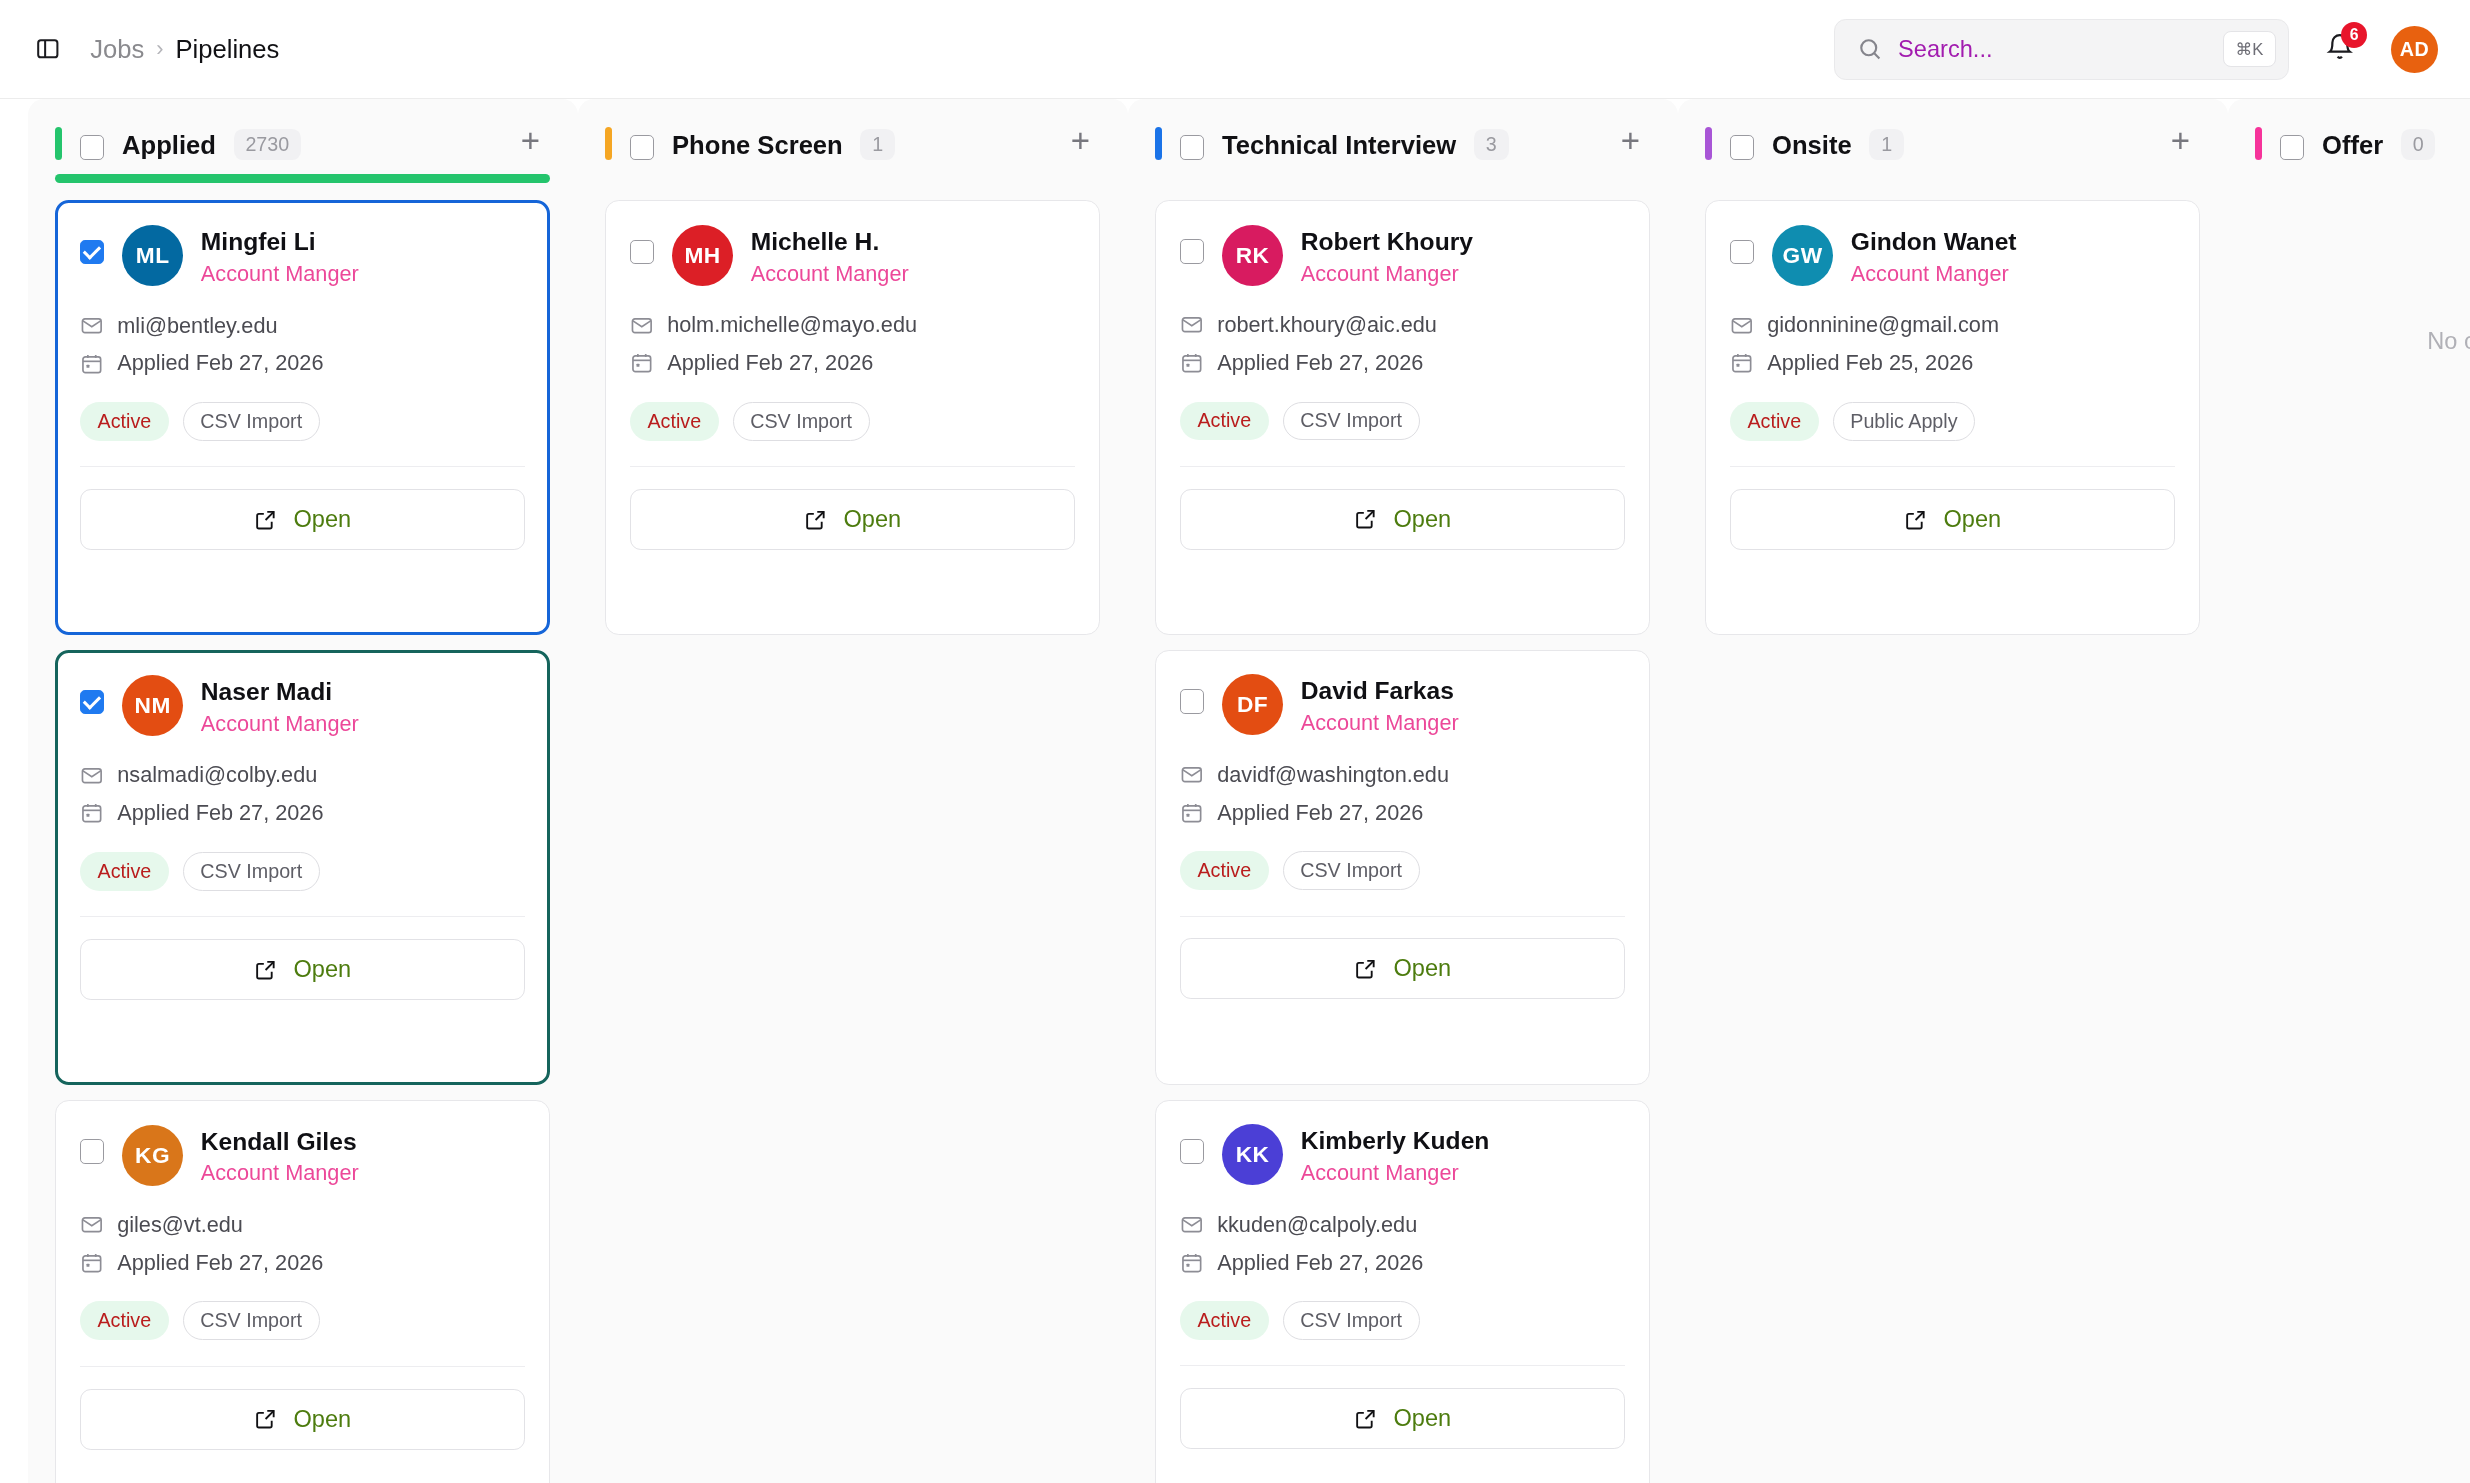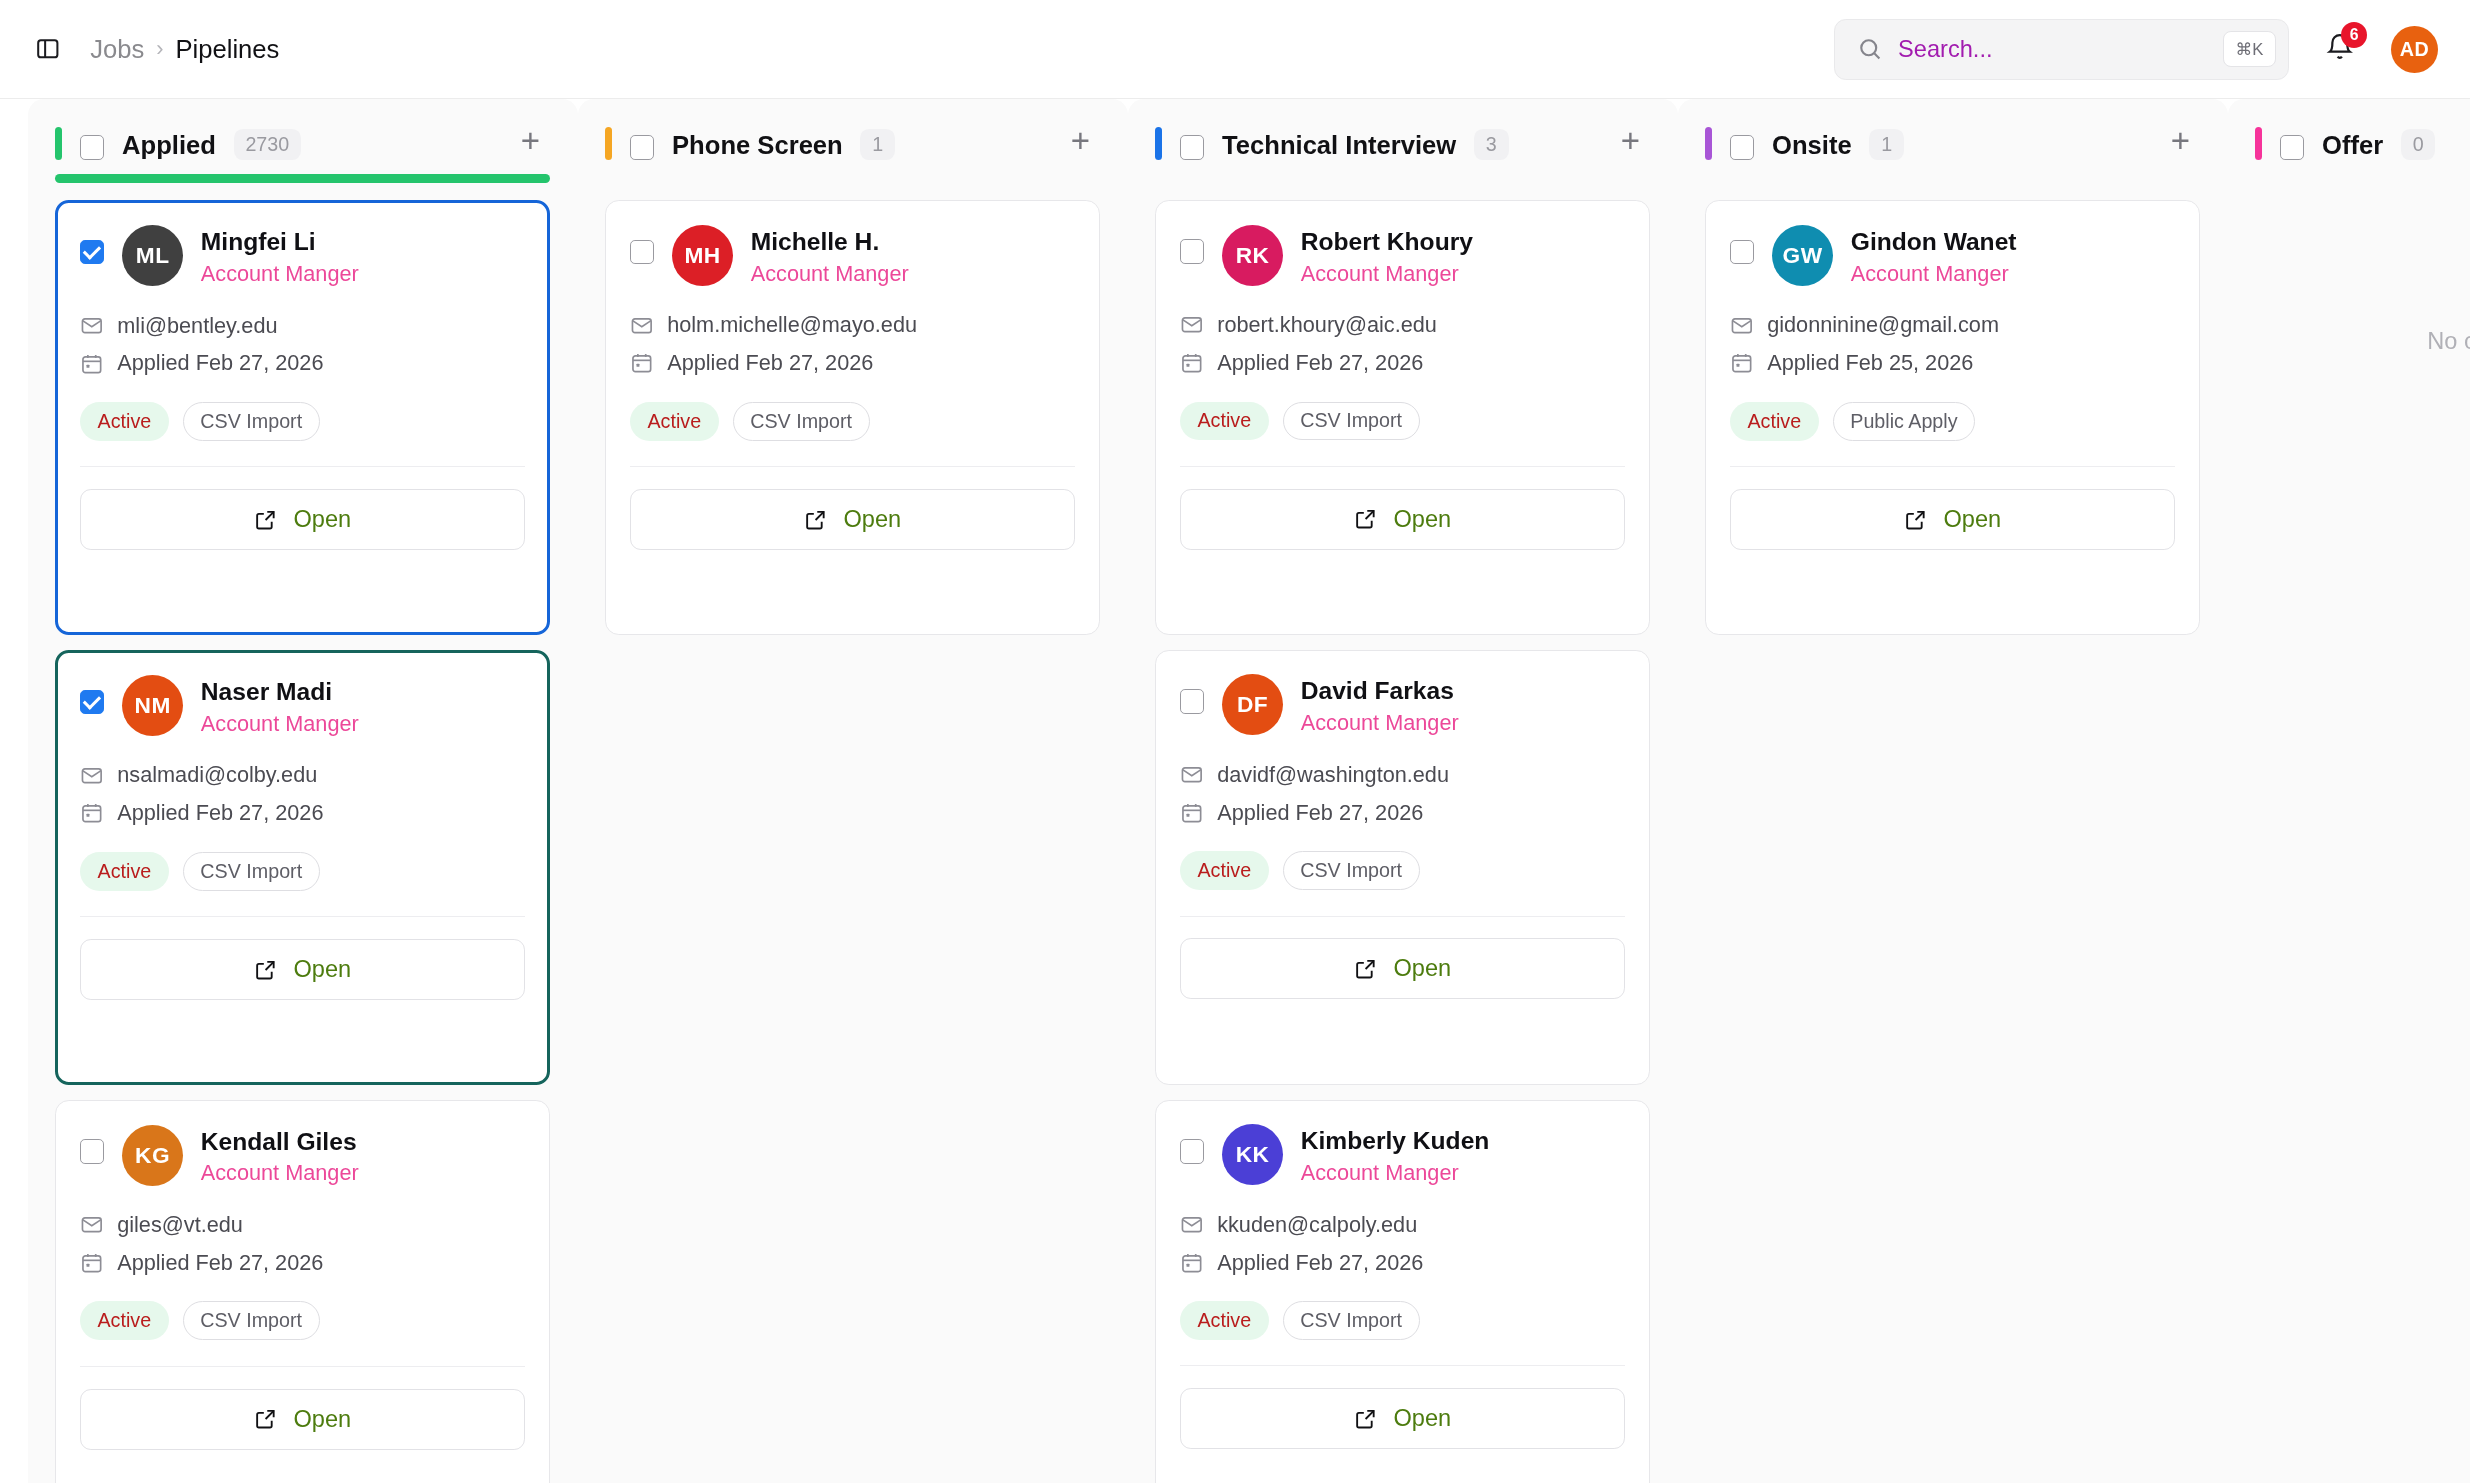--- a/index.html
+++ b/index.html
@@ -309,21 +309,21 @@
         <span class="col-count">2730</span>
         <span class="col-add">+</span>
       </div>
       <div class="progress-track">
         <div class="progress-fill" style="background: rgb(36, 196, 108); width: 100%;"></div>
       </div>
       <div class="col-body">
         <div class="card sel-blue">
           <div class="card-head">
             <span class="card-check checked"></span>
-            <span class="avatar" style="background: #404040;">ML</span>
+            <span class="avatar" style="background: #0369a1;">ML</span>
             <div class="card-names">
               <div class="cand-name">Mingfei Li</div>
               <div class="cand-role">Account Manger</div>
             </div>
           </div>
           <div class="meta-row first">
             <span class="meta-icon">
               <svg width="23.6" height="23.6" viewBox="0 0 24 24" fill="none" stroke="#8d8d95" stroke-width="1.7">
                 <rect x="2.5" y="5" width="19" height="14" rx="2.5"></rect>
                 <path d="M3 7l9 6 9-6"></path>

